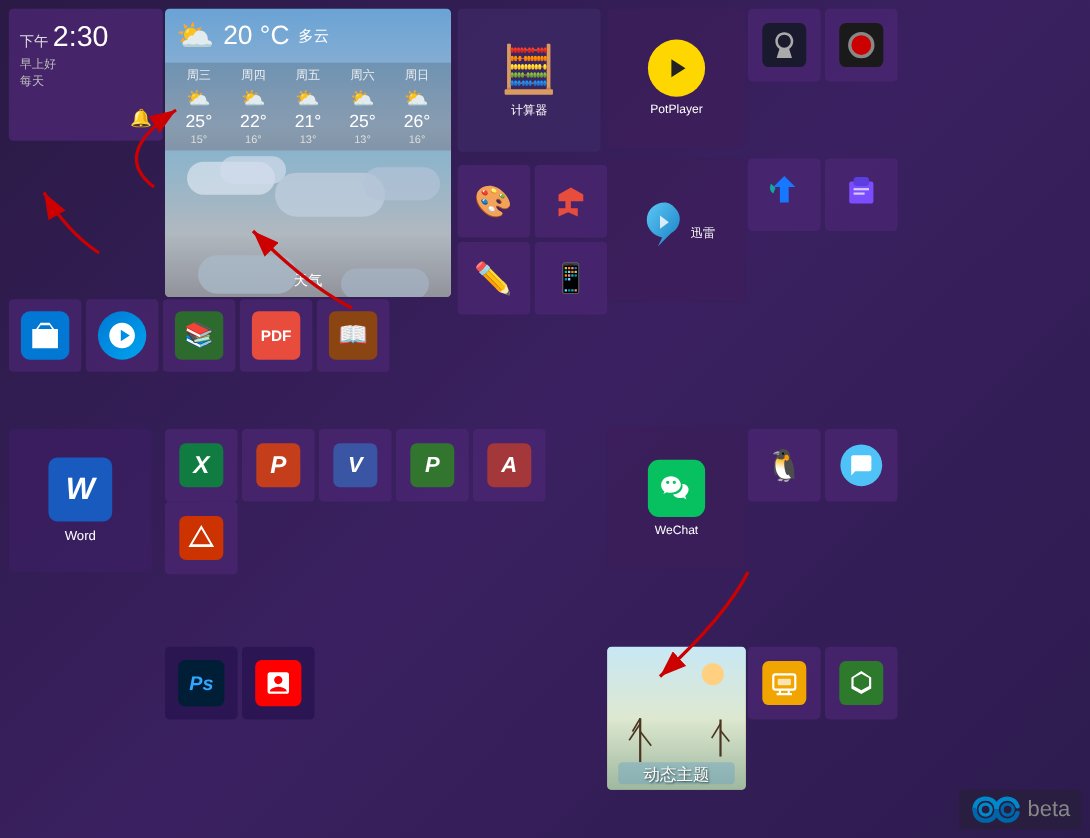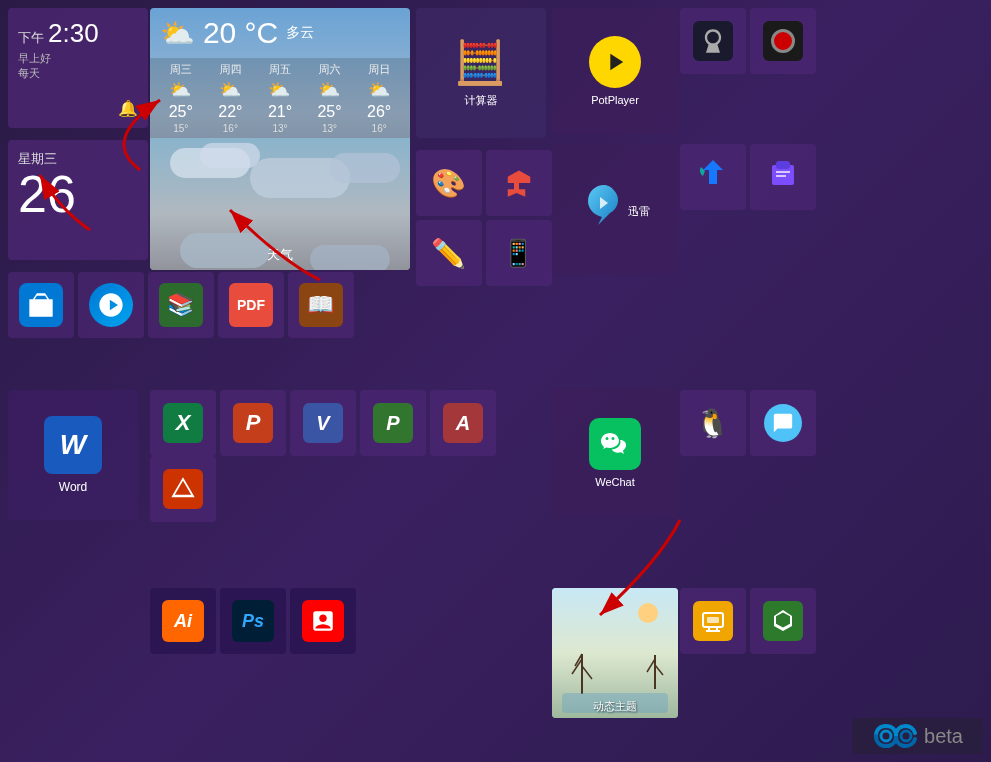--- a/index.html
+++ b/index.html
@@ -271,21 +271,21 @@
       border-radius: 4px;
       overflow: hidden;
       cursor: pointer;
     }
     .theme-label {
       position: absolute;
       bottom: 4px;
       left: 50%;
       transform: translateX(-50%);
       color: white;
-      font-size: 11px;
+      font-size: 15px;
       white-space: nowrap;
       text-shadow: 1px 1px 2px rgba(0,0,0,0.7);
     }
 
     
     .right-group4 {
       position: absolute;
       top: 588px; left: 680px;
       display: grid;
       grid-template-columns: 66px 66px;
@@ -306,21 +306,21 @@
     .icon-pdf { background: #e74c3c; }
 
     
     .arrow {
       position: absolute;
       pointer-events: none;
       z-index: 100;
     }
     .pcbeta-bg {
       background: rgba(40,30,60,0.85);
-      padding: 4px 20px;
+      padding: 4px 10px;
       border-radius: 4px;
       display: flex;
       align-items: center;
       gap: 6px;
     }
   </style>
 </head>
 <body>
 
 <div class="start-menu">
@@ -328,29 +328,25 @@
   <div class="clock-widget">
     <div style="display:flex;align-items:baseline;gap:4px;">
       <span style="font-size:13px;color:#ddd;">下午</span>
       <span style="font-size:26px;color:white;font-weight:300;">2:30</span>
     </div>
     <div style="font-size:11px;color:#bbb;margin-top:2px;">早上好</div>
     <div style="font-size:11px;color:#bbb;">每天</div>
     <div class="clock-bell">🔔</div>
   </div>
 
-  <div class="date-widget">
-    <div class="date-weekday">星期三</div>
-    <div class="date-day">26</div>
-  </div>
 
   <div class="weather-widget">
     <div class="weather-top">
       <span style="font-size:28px;">⛅</span>
-      <span style="font-size:30px;color:white;">20 °C</span>
+      <span style="font-size:24px;color:white;">20 °C</span>
       <span style="font-size:14px;color:white;">多云</span>
     </div>
     <div class="weather-days">
       <div class="weather-day-col">
         <div class="weather-day-label">周三</div>
         <div class="weather-day-icon">⛅</div>
         <div class="weather-day-high">25°</div>
         <div class="weather-day-low">15°</div>
       </div>
       <div class="weather-day-col">
@@ -585,25 +581,20 @@
         <svg width="22" height="22" viewBox="0 0 24 24" fill="white">
             <path d="M20 2H4c-1.1 0-2 .9-2 2v18l4-4h14c1.1 0 2-.9 2-2V4c0-1.1-.9-2-2-2z"></path>
           </svg>
       </div>
     </div>
   </div>
 
 
   <div class="creative-row">
     <div class="tile tile-sm" style="background:rgba(40,20,80,0.8);">
-      <div style="width:42px;height:42px;background:#ff6600;border-radius:6px;display:flex;align-items:center;justify-content:center;">
-        <span style="font-size:18px;color:white;font-weight:bold;font-style:italic;">Ai</span>
-      </div>
-    </div>
-    <div class="tile tile-sm" style="background:rgba(40,20,80,0.8);">
       <div style="width:42px;height:42px;background:#001e36;border-radius:6px;display:flex;align-items:center;justify-content:center;">
         <span style="font-size:18px;color:#31a8ff;font-weight:bold;font-style:italic;">Ps</span>
       </div>
     </div>
     <div class="tile tile-sm" style="background:rgba(40,20,80,0.8);">
       <div style="width:42px;height:42px;background:#ff0000;border-radius:6px;display:flex;align-items:center;justify-content:center;">
         <svg width="26" height="26" viewBox="0 0 24 24" fill="white">
             <path d="M19 3H5c-1.1 0-2 .9-2 2v14c0 1.1.9 2 2 2h14c1.1 0 2-.9 2-2V5c0-1.1-.9-2-2-2zm-7 3c1.93 0 3.5 1.57 3.5 3.5S13.93 13 12 13s-3.5-1.57-3.5-3.5S10.07 6 12 6zm7 13H5v-.23c0-.62.28-1.2.76-1.58C7.47 15.82 9.64 15 12 15s4.53.82 6.24 2.19c.48.38.76.97.76 1.58V19z"></path>
           </svg>
       </div>

